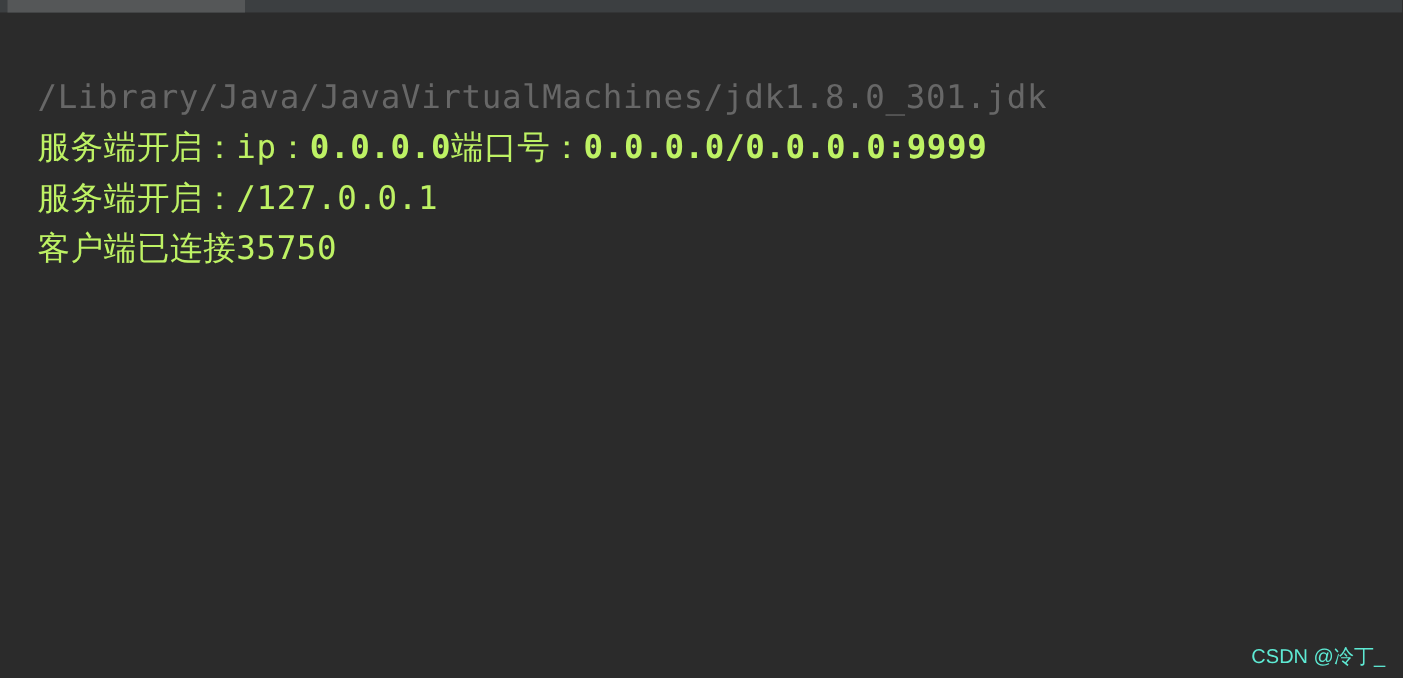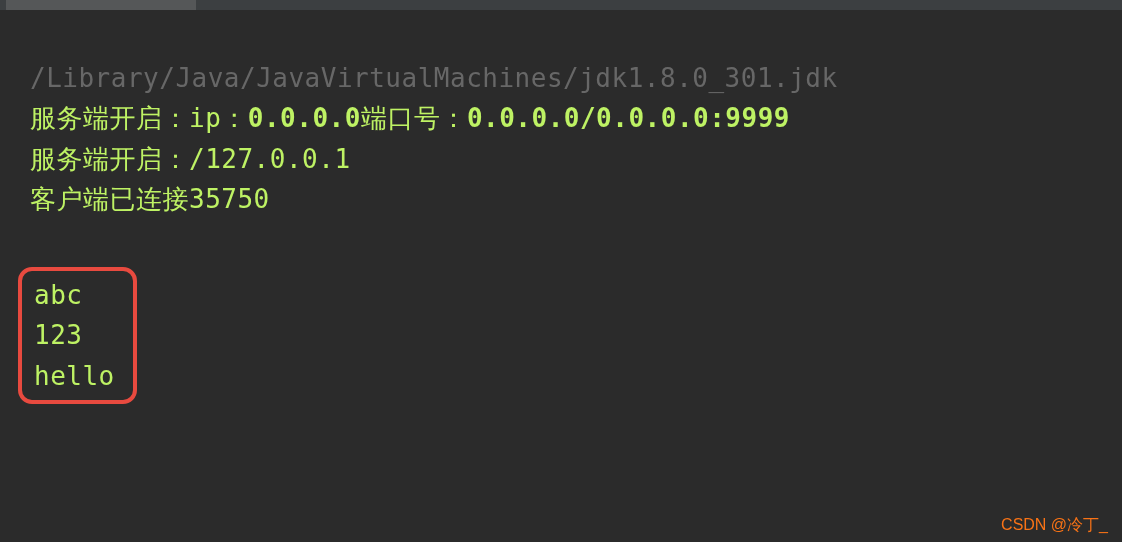--- a/index.html
+++ b/index.html
@@ -58,21 +58,21 @@
       margin-top: 8px;
     }
     .highlight-box .output-line {
       line-height: 1.55;
     }
     .watermark {
       position: absolute;
       bottom: 6px;
       right: 14px;
       font-size: 16px;
-      color: #f97316;
+      color: #5eead4;
       font-family: Arial, sans-serif;
       letter-spacing: 0;
     }
   </style>
 </head>
 <body>
 
 <div class="top-bar">
   <div class="top-bar-segment"></div>
 </div>
@@ -82,20 +82,15 @@
 
   <div class="output-line"><span>服务端开启：ip：</span><span class="bold">0.0.0.0</span><span>端口号：</span><span class="bold">0.0.0.0/0.0.0.0:9999</span></div>
 
 
   <div class="output-line"><span>服务端开启：</span><span>/127.0.0.1</span></div>
 
   <div class="output-line"><span>客户端已连接</span><span>35750</span></div>
 
   <div class="spacer"></div>
 
-  <div class="highlight-box">
-    <div class="output-line">abc</div>
-    <div class="output-line">123</div>
-    <div class="output-line">hello</div>
-  </div>
 </div>
 
 <div class="watermark">CSDN @冷丁_</div>
 
 </body></html>

